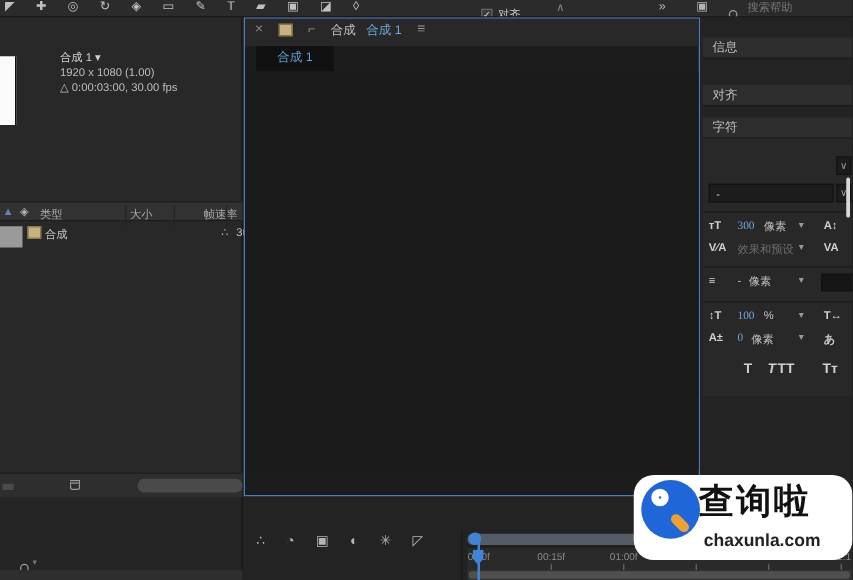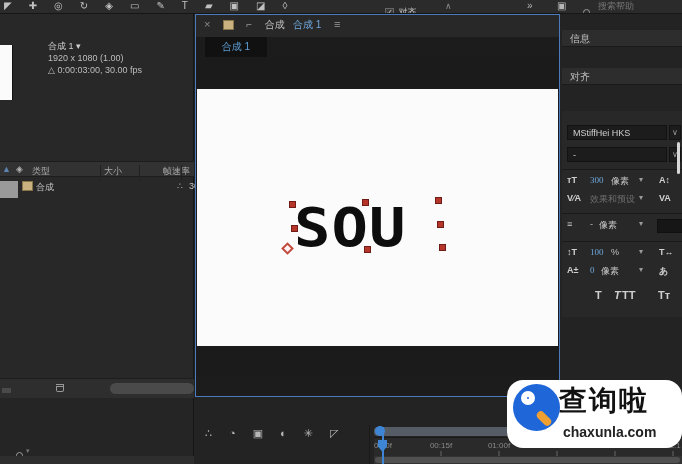--- a/index.html
+++ b/index.html
@@ -180,55 +180,43 @@
       <span class="icon" style="margin-left:8px;color:#8a8a8a;font-size:11px;">×</span>
       <span class="compsq" style="margin-left:8px;"></span>
       <span class="icon" style="margin-left:8px;color:#9a9a9a;font-size:10px;">⌐</span>
       <span class="txt" style="margin-left:8px;">合成</span>
       <span class="txt blue" style="margin-left:4px;">合成 1</span>
       <span class="icon" style="margin-left:8px;font-size:11px;color:#9a9a9a;">≡</span>
     </div>
     <div id="comp-tab">合成 1</div>
 
     <div id="viewer">
-      <div id="canvas">
-        <div id="canvas-text">SOU</div>
-
-        <span class="hnd" style="left:92px;top:112px;"></span>
-        <span class="hnd" style="left:165px;top:110px;"></span>
-        <span class="hnd" style="left:238px;top:108px;"></span>
-        <span class="hnd" style="left:94px;top:136px;"></span>
-        <span class="hnd" style="left:240px;top:132px;"></span>
-        <span class="hnd" style="left:167px;top:157px;"></span>
-        <span class="hnd" style="left:242px;top:155px;"></span>
-        <span class="anchor" style="left:86px;top:155px;"></span>
-      </div>
 
       <div id="vbar">
         <span class="lay abs" style="left:7px;top:6px;"></span>
         <span class="mon abs" style="left:25px;top:6px;"></span>
         <span class="txt abs" style="left:45px;top:5px;font-size:9px;">50%</span>
         <span class="icon abs" style="left:93px;top:6px;color:#9a9a9a;font-size:8px;">∨</span>
         <span class="icon abs" style="left:105px;top:4px;font-size:11px;">⊡</span>
         <span class="icon abs" style="left:124px;top:4px;font-size:11px;color:#6fa8dc;">▦</span>
         <span class="txt blue abs" style="left:147px;top:4px;font-size:10px;font-weight:bold;">0:00:00:00</span>
         <span class="cam abs" style="left:210px;top:6px;"></span>
         <span class="linkdim abs" style="left:230px;top:6px;"></span>
         <span class="rgb abs" style="left:246px;top:6px;"></span>
         <span class="txt abs" style="left:267px;top:5px;font-size:9px;">完整</span>
       </div>
     </div>
   </div>
 
   <div id="rightcol" class="abs">
     <div class="hdrbar" style="top:16px;">信息</div>
     <div class="hdrbar" style="top:54px;">对齐</div>
+    <div class="hdrbar" style="top:80px;">字符</div>
 
     <div id="charbody">
-      <div class="dd" style="top:14px;">MStiffHei HKS</div>
       <div class="ddchev" style="top:14px;">∨</div>
       <div class="dd" style="top:36px;">-</div>
       <div class="ddchev" style="top:36px;">∨</div>
       <div class="divline" style="top:58px;left:0;"></div>
 
       <div class="crow" style="top:64px;">
         <span class="lic">тT</span>
         <span class="val blue">300</span>
         <span class="unit">像素</span>
         <span class="dar">▾</span>

